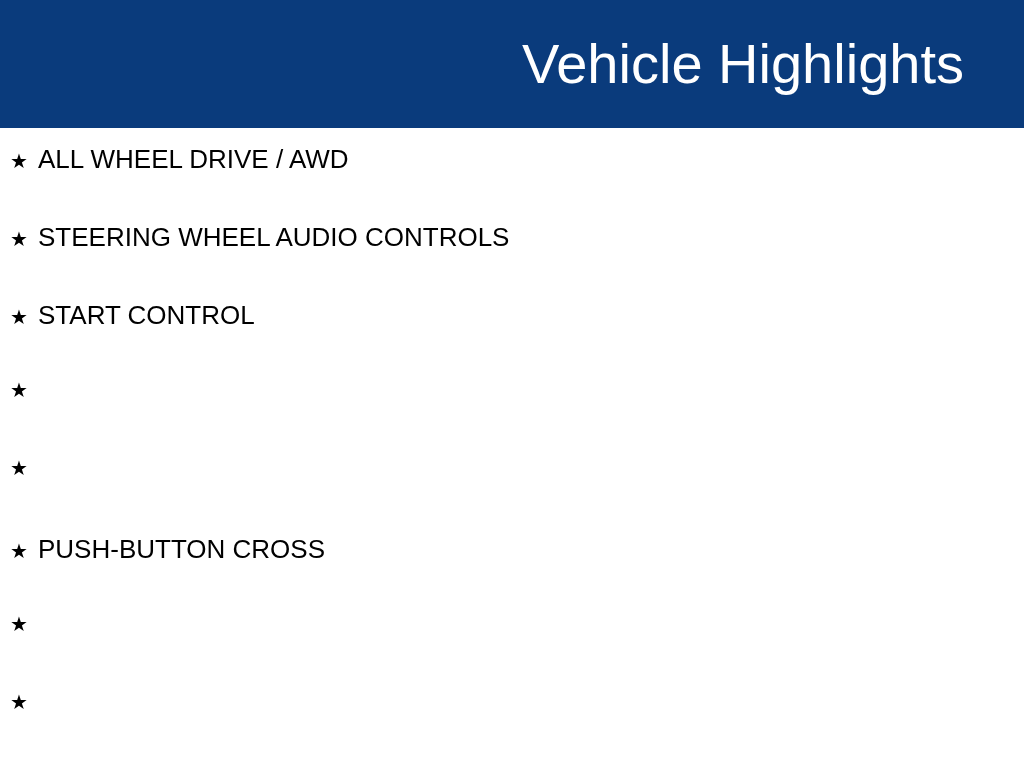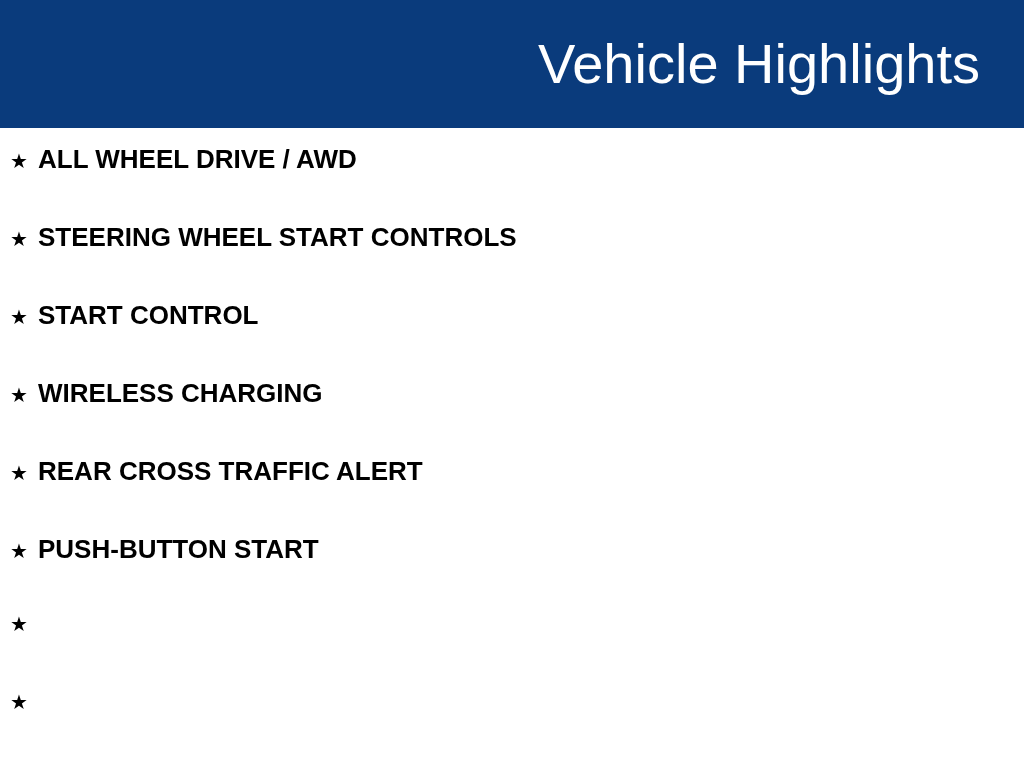--- a/index.html
+++ b/index.html
@@ -23,21 +23,21 @@
     position: absolute;
     top: 0;
     left: 0;
     width: 1024px;
     height: 128px;
     background: #0a3b7c;
     display: flex;
     align-items: center;
     justify-content: flex-end;
     box-sizing: border-box;
-    padding-right: 44px;
+    padding-right: 60px;
   }
   .header-title {
     color: #ffffff;
     font-size: 56px;
     font-weight: 400;
     letter-spacing: 0px;
     line-height: 1;
     white-space: nowrap;
   }
   .features-list {
@@ -61,62 +61,59 @@
     color: #000000;
     font-size: 20px;
     line-height: 1;
     text-align: left;
   }
   .feature-label {
     color: #000000;
     font-size: 26px;
     line-height: 1;
     white-space: nowrap;
-    font-weight: bold;
   }
 </style>
 </head>
 <body>
 
 <div class="slide">
 
   <div class="header-bar">
     <div class="header-title">Vehicle Highlights</div>
   </div>
 
   <ul class="features-list">
 
     <li class="feature-item">
       <span class="bullet-star">★</span>
       <span class="feature-label">ALL WHEEL DRIVE / AWD</span>
     </li>
 
     <li class="feature-item">
       <span class="bullet-star">★</span>
-      <span class="feature-label">STEERING WHEEL START CONTROLS</span>
+      <span class="feature-label">STEERING WHEEL AUDIO CONTROLS</span>
     </li>
 
     <li class="feature-item">
       <span class="bullet-star">★</span>
       <span class="feature-label">START CONTROL</span>
     </li>
 
     <li class="feature-item">
       <span class="bullet-star">★</span>
-      <span class="feature-label">WIRELESS CHARGING</span>
     </li>
 
     <li class="feature-item">
       <span class="bullet-star">★</span>
-      <span class="feature-label">REAR CROSS TRAFFIC ALERT</span>
     </li>
 
     <li class="feature-item">
       <span class="bullet-star">★</span>
-      <span class="feature-label">PUSH-BUTTON START</span>
+      <span class="feature-label">PUSH-BUTTON CROSS</span>
     </li>
 
     <li class="feature-item">
       <span class="bullet-star">★</span>
     </li>
 
     <li class="feature-item">
       <span class="bullet-star">★</span>
     </li>
 

